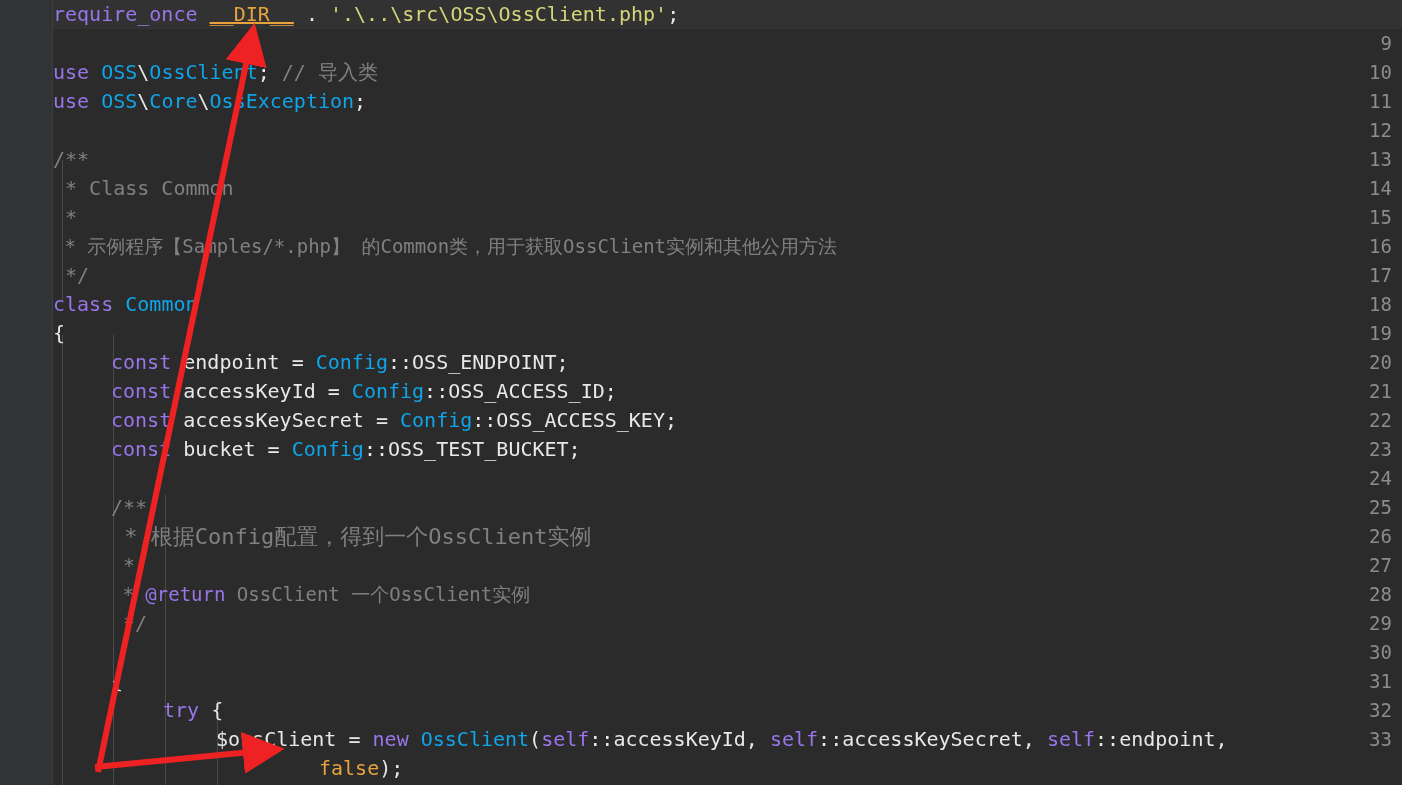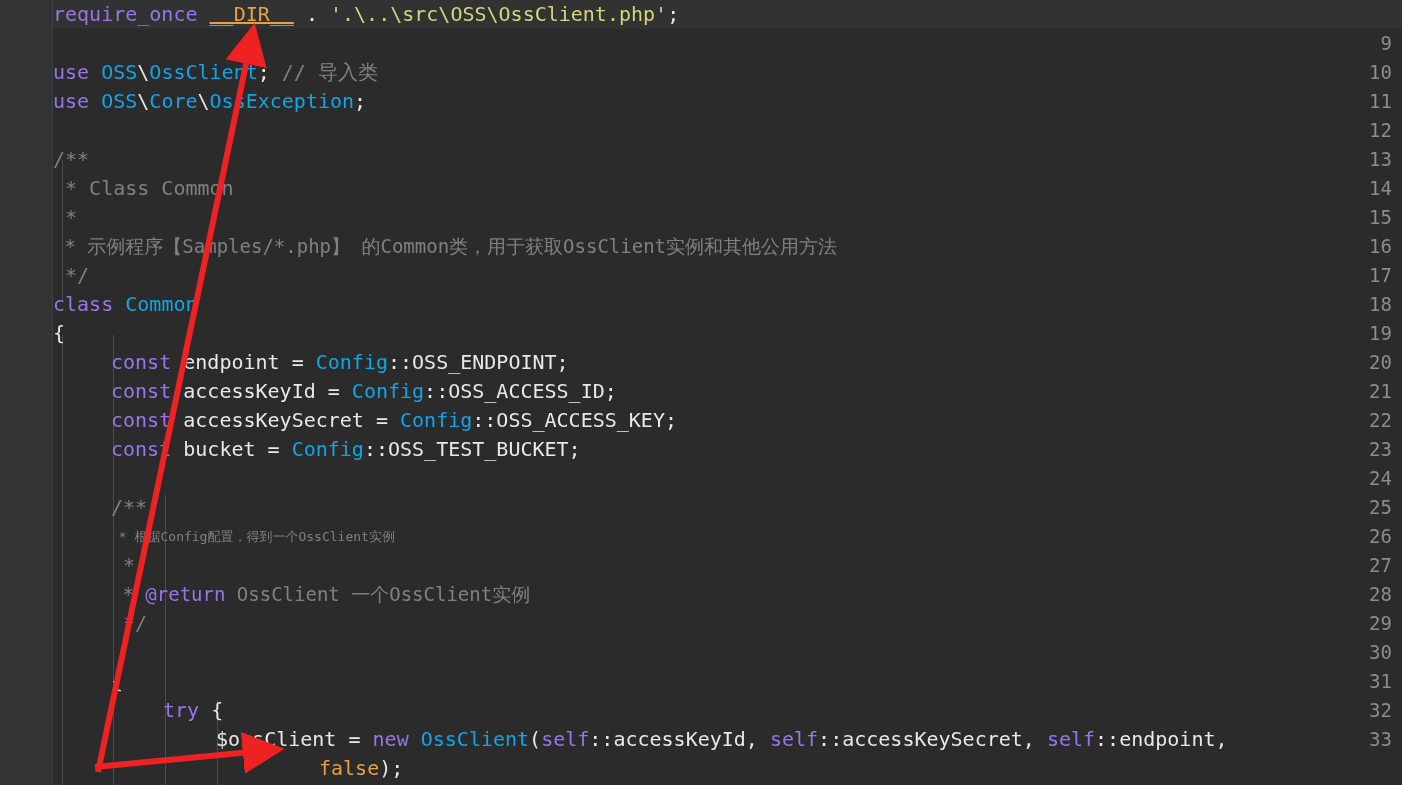--- a/index.html
+++ b/index.html
@@ -178,21 +178,21 @@
 
     <div class="line" style="top:348px; padding-left:58px;"><span class="kw">const</span><span class="plain"> endpoint </span><span class="plain">= </span><span class="cls">Config</span><span class="plain">::OSS_ENDPOINT;</span></div>
 
     <div class="line" style="top:406px; padding-left:58px;"><span class="kw">const</span><span class="plain"> accessKeySecret </span><span class="plain">= </span><span class="cls">Config</span><span class="plain">::OSS_ACCESS_KEY;</span></div>
 
     <div class="line" style="top:435px; padding-left:58px;"><span class="kw">const</span><span class="plain"> bucket </span><span class="plain">= </span><span class="cls">Config</span><span class="plain">::OSS_TEST_BUCKET;</span></div>
 
     <div class="line" style="top:464px;"></div>
 
     <div class="line cmt" style="top:493px; padding-left:58px;">/**</div>
-    <div class="line cmt" style="top:522px; padding-left:58px; font-size:13px;"> * 根据Config配置，得到一个OssClient实例</div>
+    <div class="line cmt" style="top:522px; padding-left:58px; font-size:22px;"> * 根据Config配置，得到一个OssClient实例</div>
     <div class="line cmt" style="top:551px; padding-left:58px;"> *</div>
 
     <div class="line" style="top:580px; padding-left:58px; font-size:19px;"><span class="cmt"> * </span><span class="doctag">@return</span><span class="cmt"> OssClient 一个OssClient实例</span></div>
 
     <div class="line cmt" style="top:609px; padding-left:58px;"> */</div>
 
 
     <div class="line plain" style="top:667px; padding-left:58px;">{</div>
 
     <div class="line" style="top:696px; padding-left:110px;"><span class="kw">try</span><span class="plain"> {</span></div>

